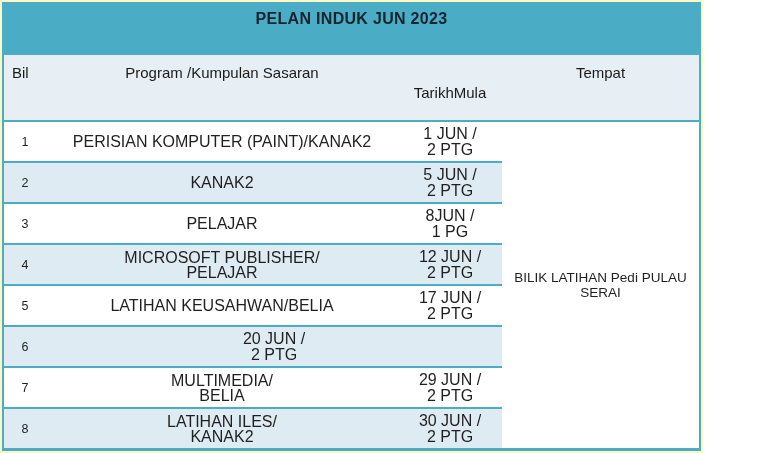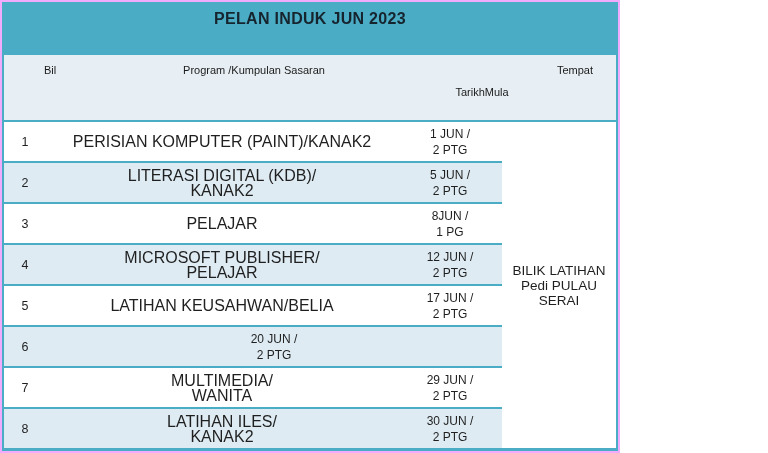--- a/index.html
+++ b/index.html
@@ -4,22 +4,22 @@
 <style>
   html, body {
     margin: 0; padding: 0;
     width: 768px; height: 453px;
     background: #ffffff;
     font-family: "Liberation Sans", sans-serif;
     overflow: hidden;
   }
   .page {
     position: relative;
-    width: 620px; height: 453px;
-    background: #f0abfc;
+    width: 703px; height: 453px;
+    background: #fef9c3;
   }
   .frame {
     position: absolute;
     left: 2px; right: 2px; top: 2px; bottom: 2px;
     border-left: 2px solid var(--teal, #4BACC6);
     border-right: 2px solid var(--teal, #4BACC6);
     display: flex;
     flex-direction: column;
     box-sizing: border-box;
   }
@@ -38,22 +38,21 @@
     letter-spacing: 0.3px;
   }
   .header-row {
     height: 67px;
     flex: 0 0 67px;
     background: var(--header_bg, #E8EFF4);
     display: flex;
     border-bottom: 2px solid var(--teal, #4BACC6);
     box-sizing: border-box;
     color: #1a1a1a;
-    font-size: 11px;
-    padding-left: 32px;
+    font-size: 15px;
   }
   .hcell {
     display: flex;
     align-items: flex-start;
     justify-content: center;
     padding-top: 9px;
     box-sizing: border-box;
   }
   .h-bil    { width: 42px; justify-content: flex-start; padding-left: 8px; }
   .h-program{ width: 352px; }
@@ -84,21 +83,21 @@
   .cell {
     display: flex;
     flex-direction: column;
     align-items: center;
     justify-content: center;
     text-align: center;
     box-sizing: border-box;
   }
   .cell-bil     { width: 42px; font-size: 12.5px; }
   .cell-program { width: 352px; font-size: 16px; line-height: 15px; }
-  .cell-tarikh  { flex: 1; font-size: 12px; line-height: 16px; }
+  .cell-tarikh  { flex: 1; font-size: 16px; line-height: 16px; }
   .tempat-col {
     flex: 1;
     background: #ffffff;
     display: flex;
     align-items: center;
     justify-content: center;
     text-align: center;
     font-size: 13.5px;
     color: var(--body_text, #1F1F1F);
   }
@@ -132,21 +131,20 @@
 
     </div>
     <div class="cell cell-tarikh">
       <span class="line">1 JUN /</span>
       <span class="line">2 PTG</span>
     </div>
   </div>
           <div class="row alt">
     <div class="cell cell-bil">2</div>
     <div class="cell cell-program">
-      <span class="line">LITERASI DIGITAL (KDB)/</span>
       <span class="line">KANAK2</span>
     </div>
     <div class="cell cell-tarikh">
       <span class="line">5 JUN /</span>
       <span class="line">2 PTG</span>
     </div>
   </div>
           <div class="row">
     <div class="cell cell-bil">3</div>
     <div class="cell cell-program">
@@ -183,21 +181,21 @@
     <div class="cell cell-bil">6</div>
     <div class="cell cell-tarikh">
       <span class="line">20 JUN /</span>
       <span class="line">2 PTG</span>
     </div>
   </div>
           <div class="row">
     <div class="cell cell-bil">7</div>
     <div class="cell cell-program">
       <span class="line">MULTIMEDIA/</span>
-      <span class="line">WANITA</span>
+      <span class="line">BELIA</span>
     </div>
     <div class="cell cell-tarikh">
       <span class="line">29 JUN /</span>
       <span class="line">2 PTG</span>
     </div>
   </div>
           <div class="row alt">
     <div class="cell cell-bil">8</div>
     <div class="cell cell-program">
       <span class="line">LATIHAN ILES/</span>

